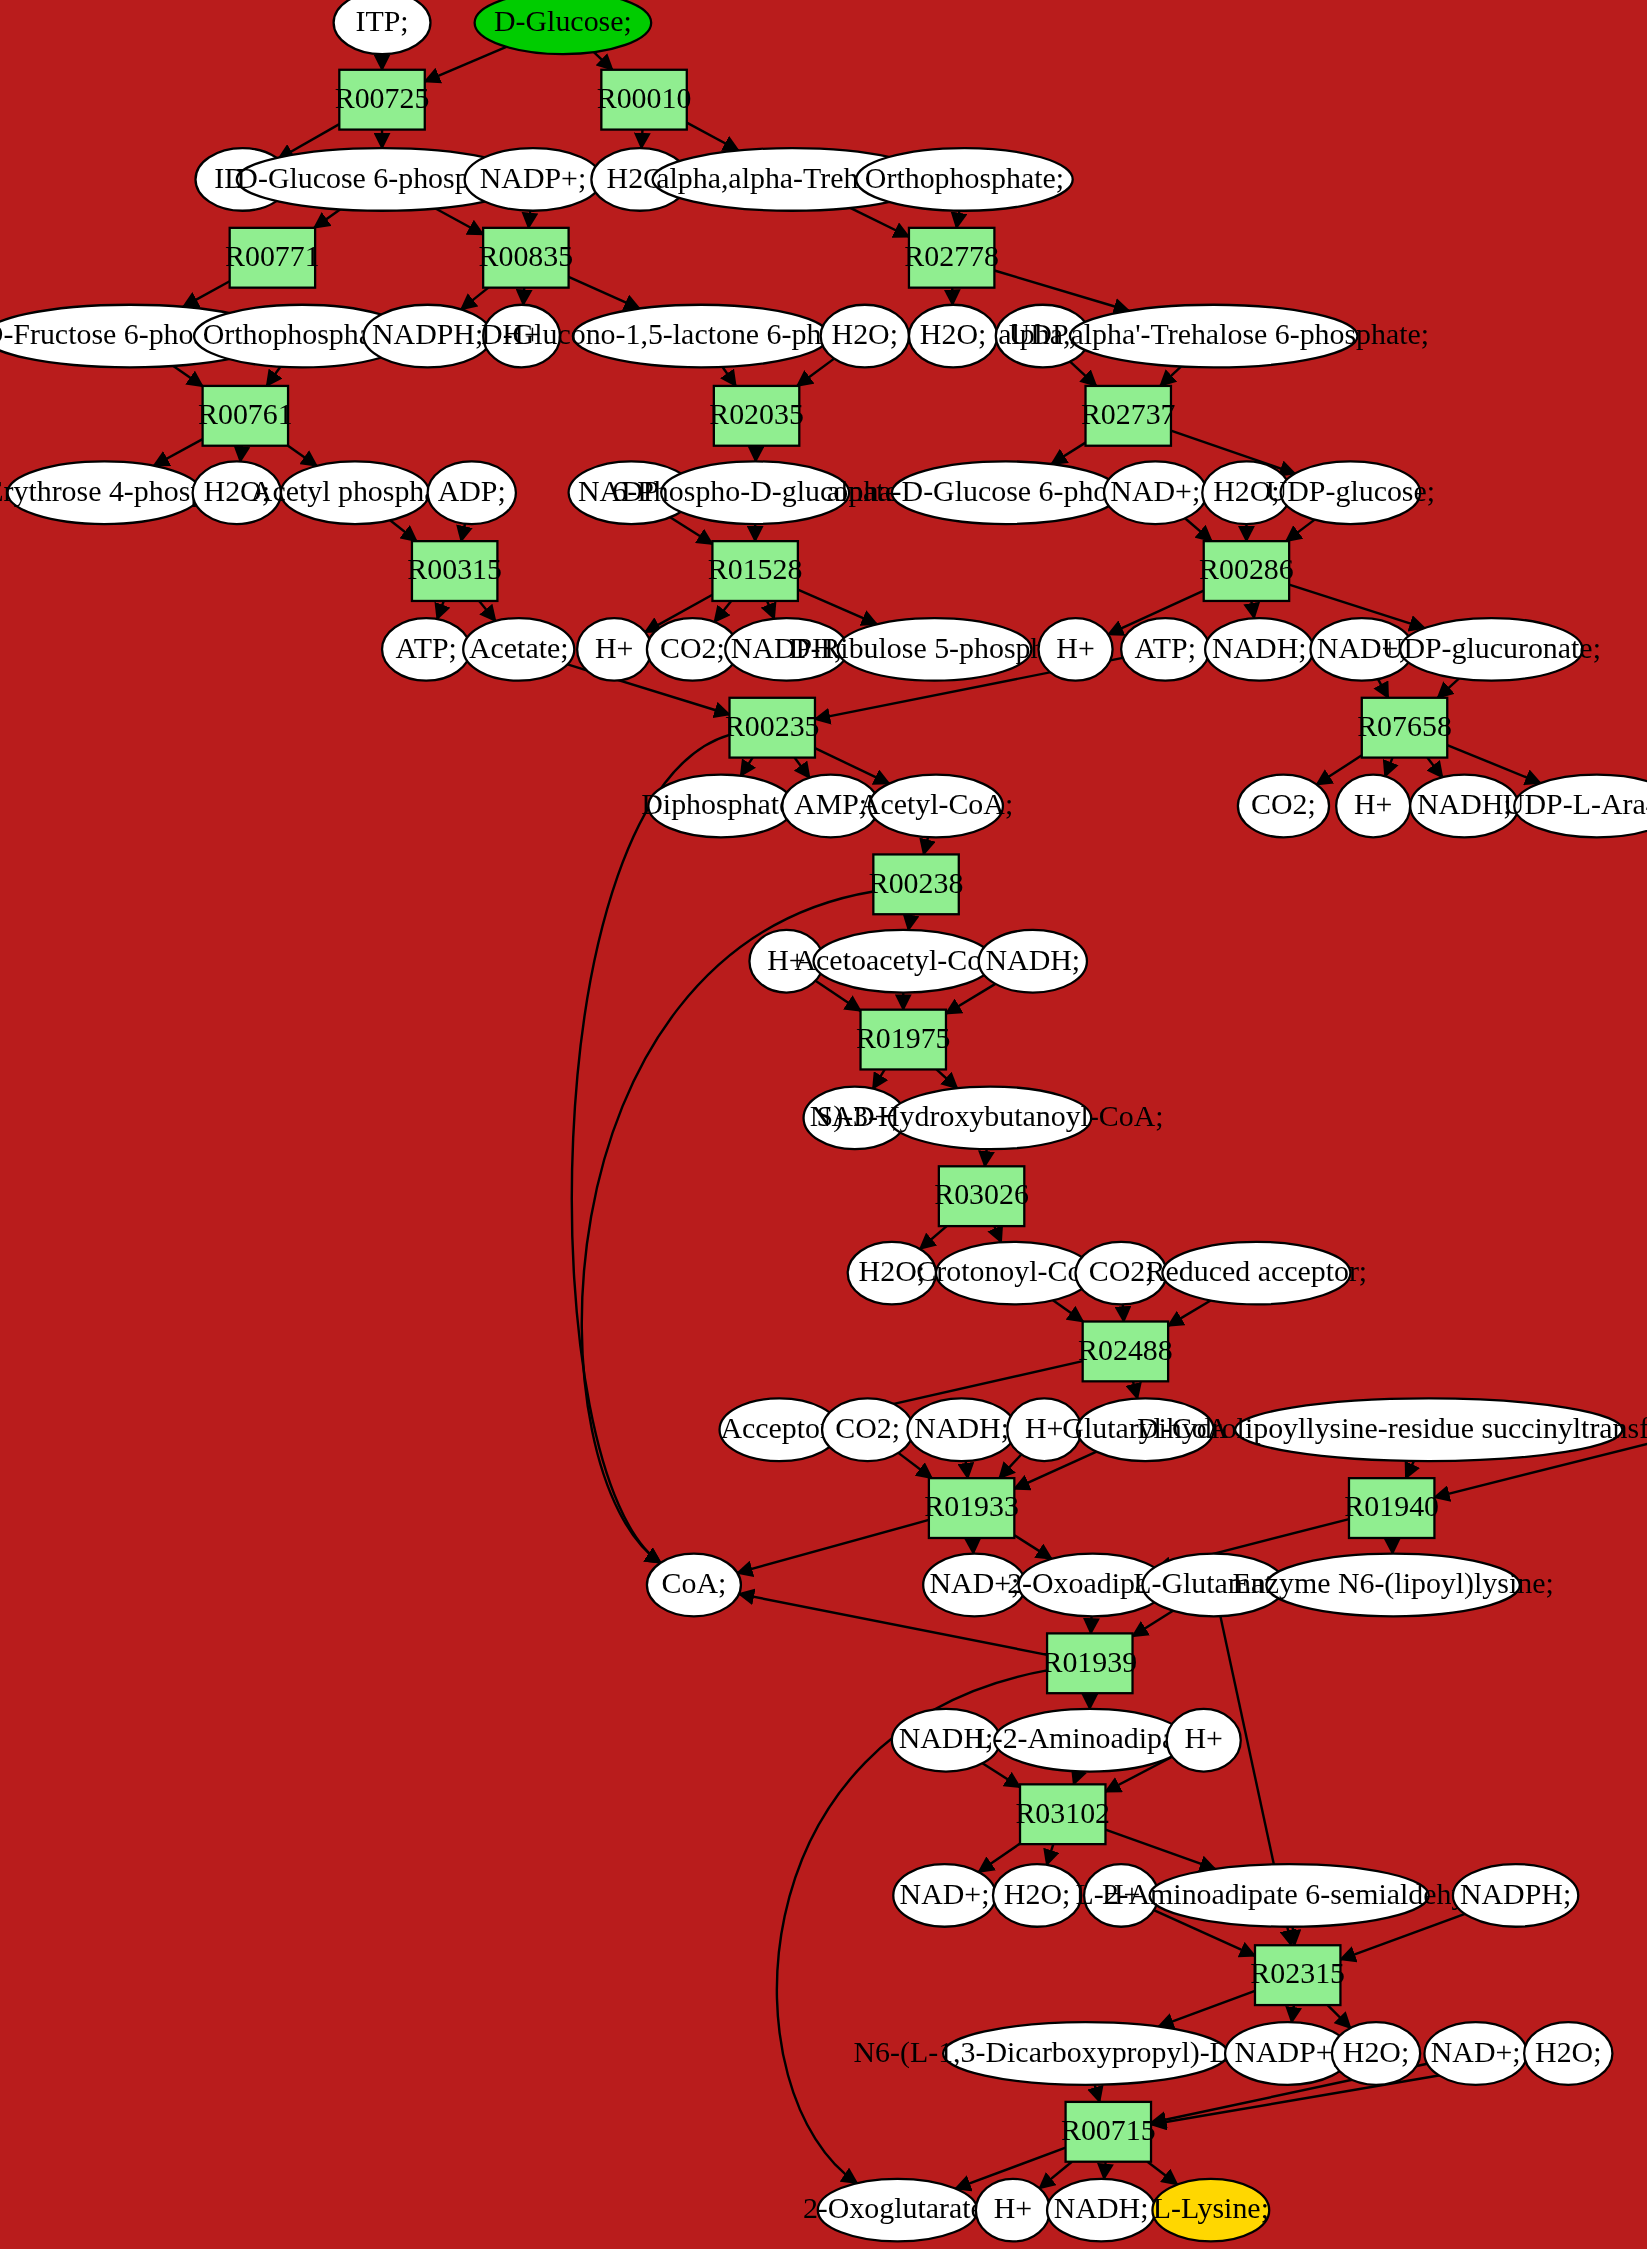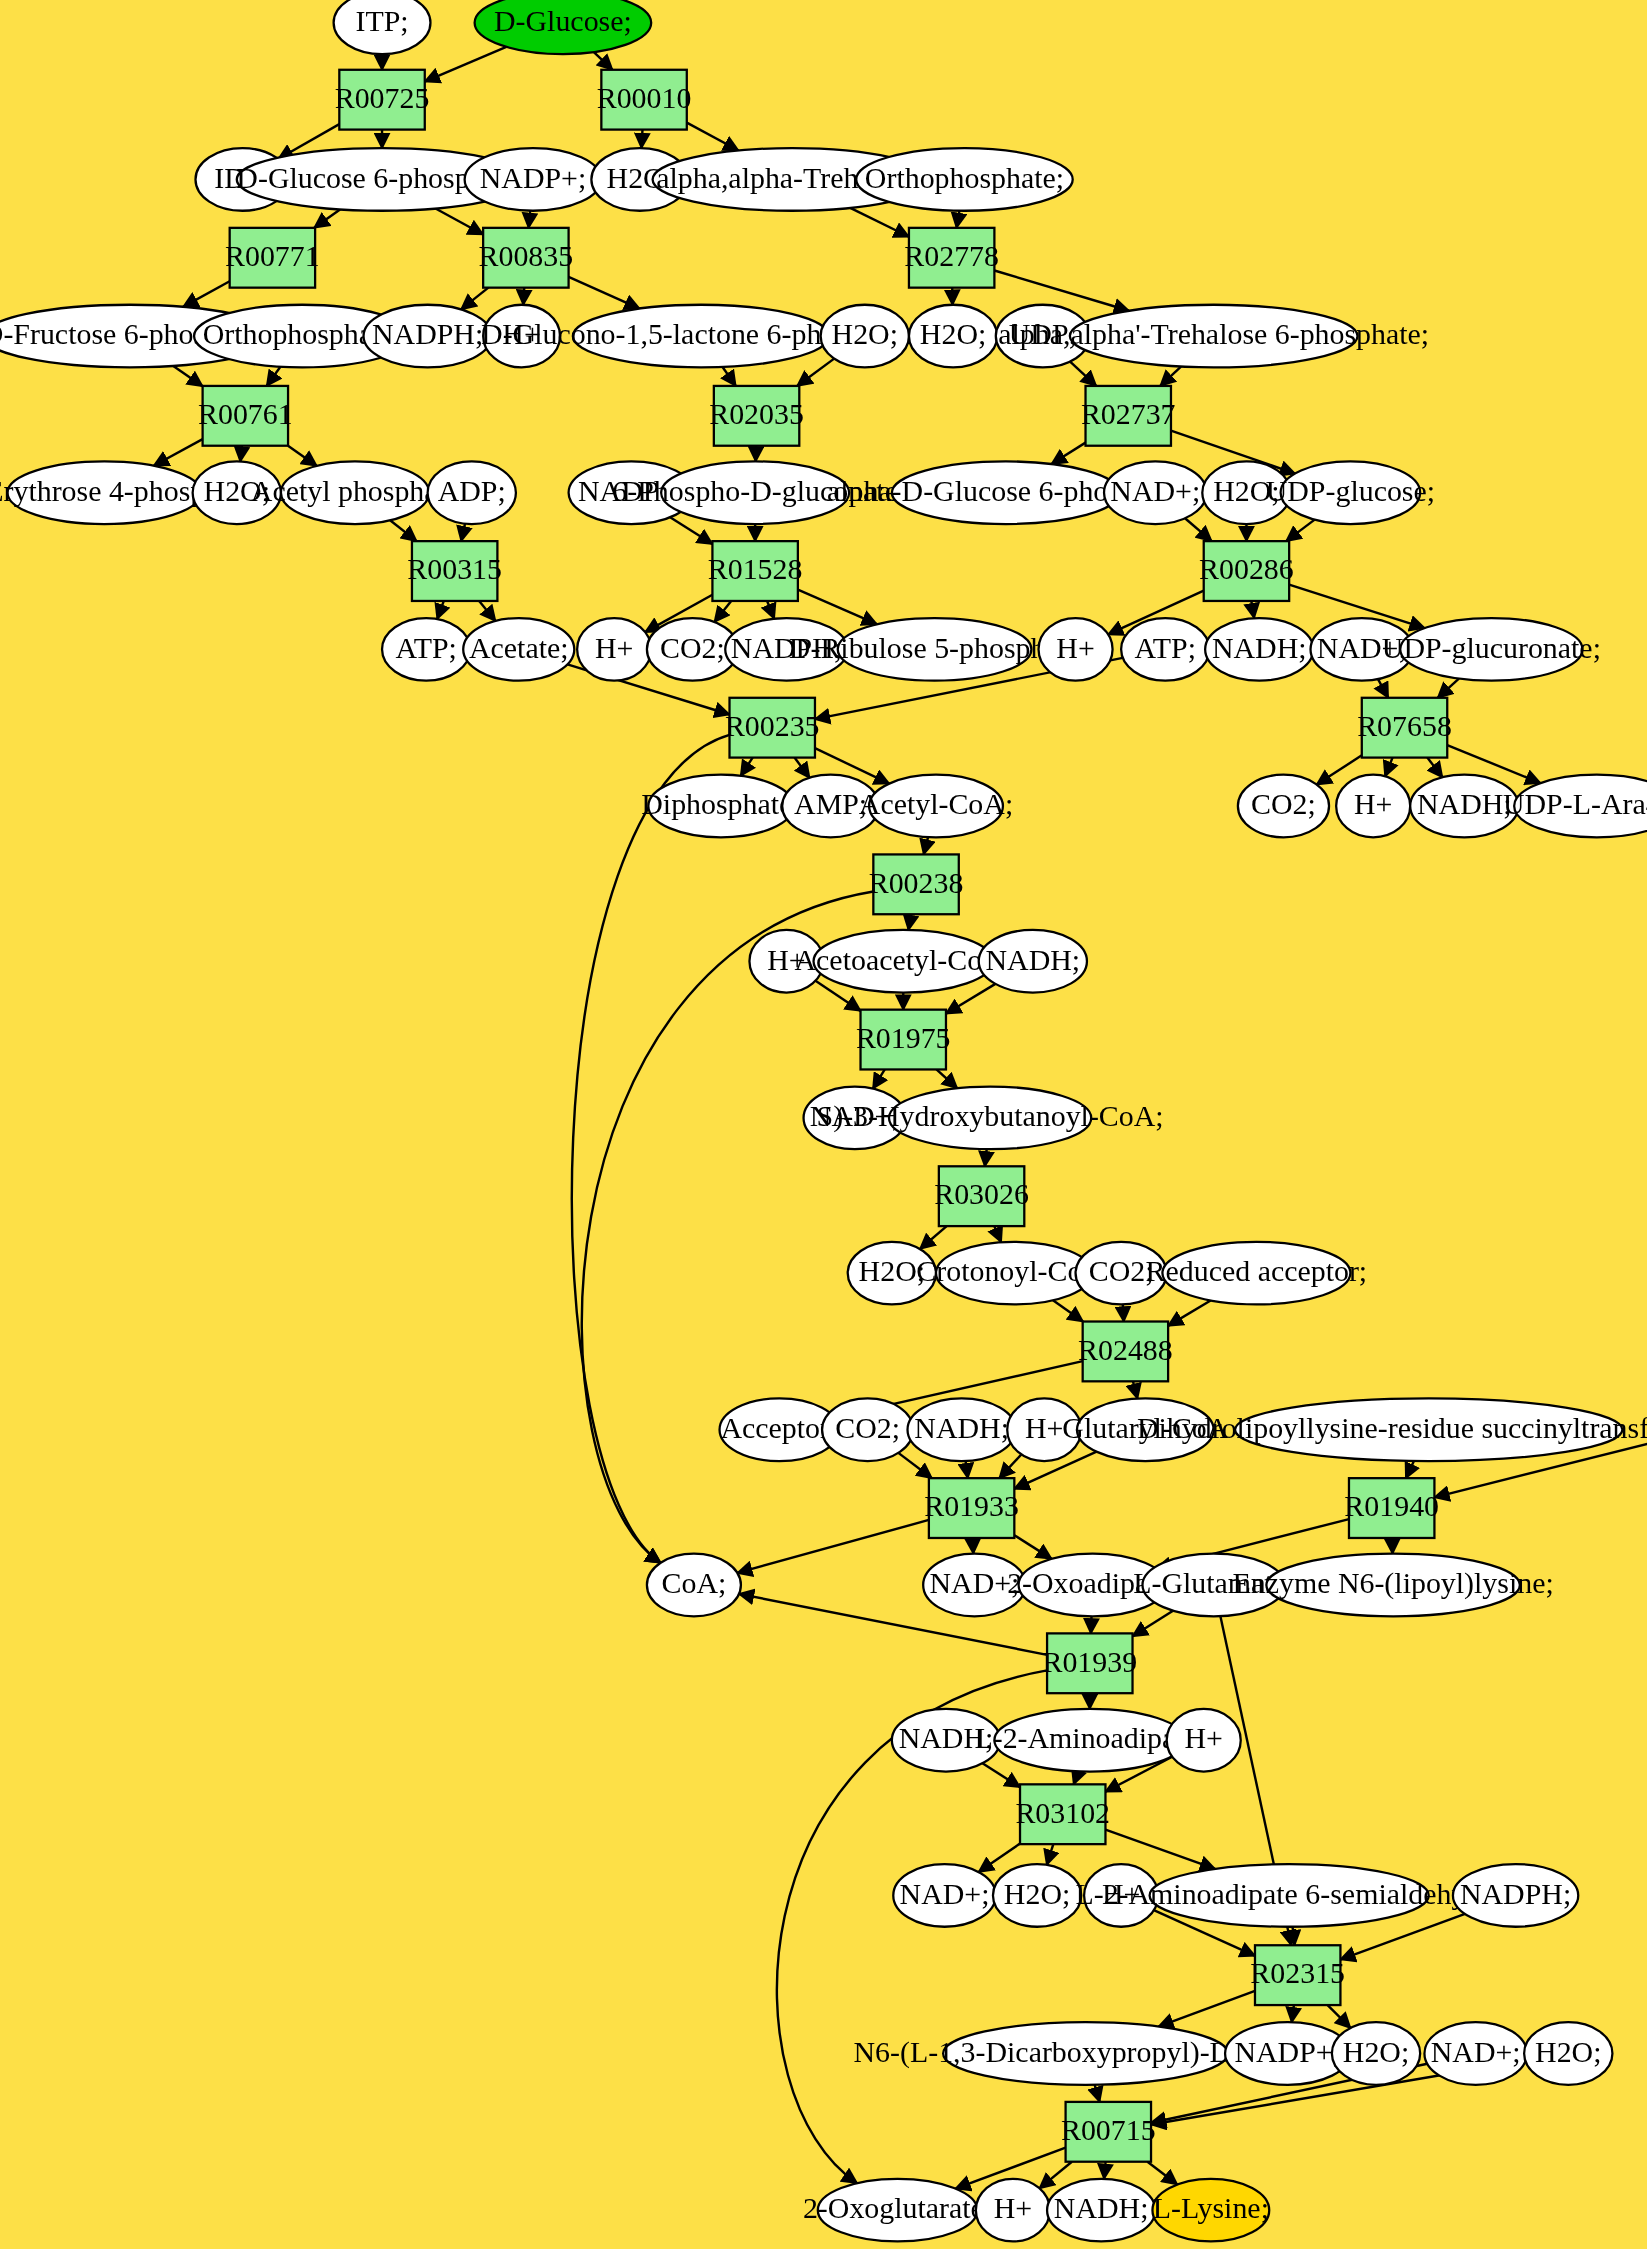--- a/index.html
+++ b/index.html
@@ -1,16 +1,16 @@
 <!DOCTYPE html>
 <html style="font-size:13px"><head>
 <meta charset="utf-8">
 <style>
   html,body{margin:0;padding:0;background:#ffffff;}
-  #canvas{position:relative;width:1647px;height:2250px;background:#fde047;
+  #canvas{position:relative;width:1647px;height:2250px;background:#b91c1c;
     font-family:"Liberation Serif", serif;}
   svg{display:block;}
   text{font-family:"Liberation Serif", serif; fill:#000; }
   .node-ellipse{fill:#ffffff;stroke:#000;stroke-width:1.6;}
   .node-rect{fill:#90ee90;stroke:#000;stroke-width:1.6;}
   .node-ellipse-start{fill:#00cc00;stroke:#000;stroke-width:1.6;}
   .node-ellipse-end{fill:#ffd700;stroke:#000;stroke-width:1.6;}
   .edge{fill:none;stroke:#000;stroke-width:1.7;}
   .lbl{font-size:21px;text-anchor:middle;dominant-baseline:middle;}
   .lbl-rx{font-size:21px;text-anchor:middle;dominant-baseline:middle;}

